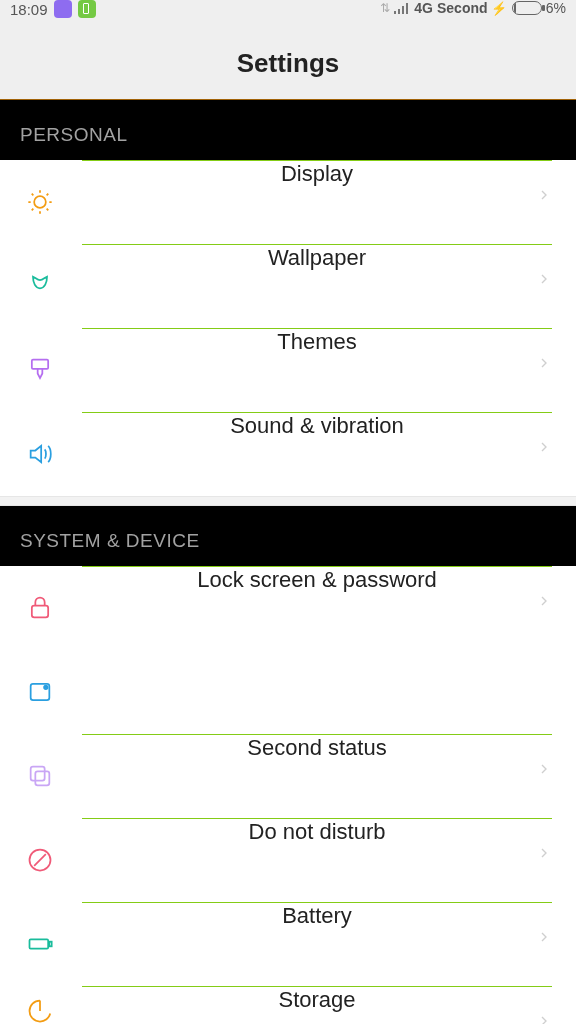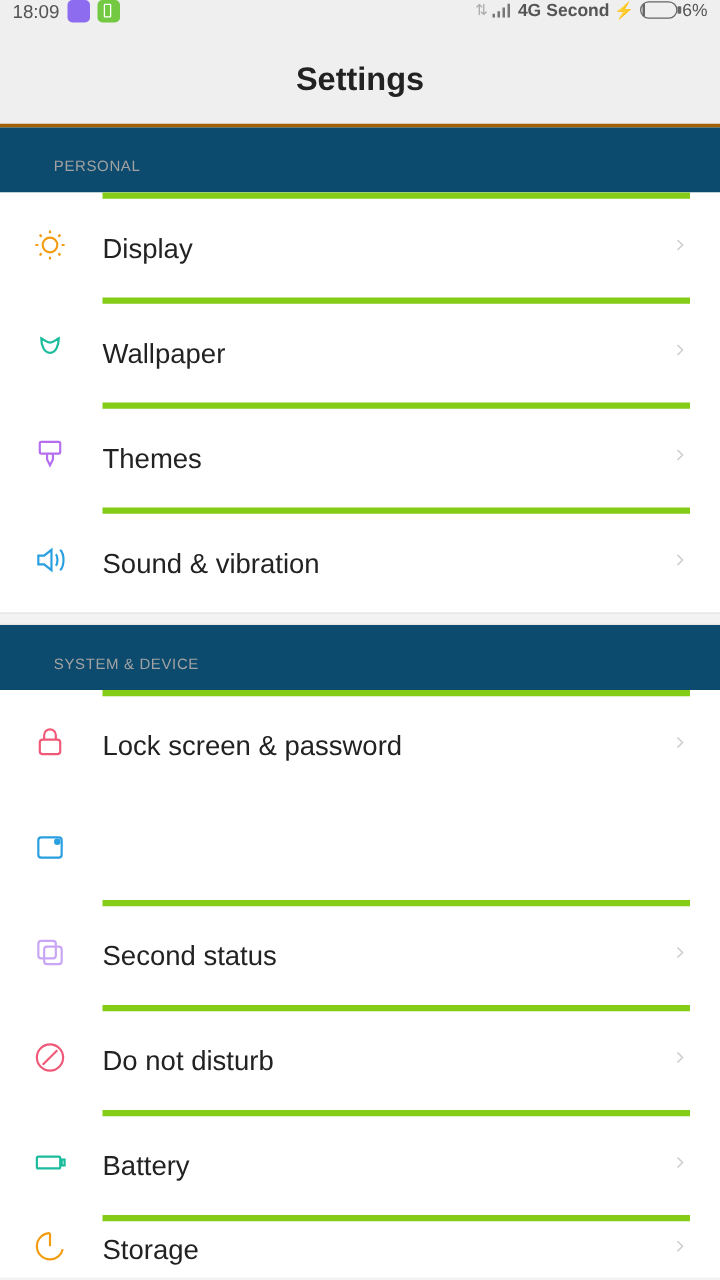--- a/index.html
+++ b/index.html
@@ -50,38 +50,38 @@
     background:#666;border-radius:1px;
   }
   .battery-fill{position:absolute;left:1px;top:1px;bottom:1px;width:8%;
     background:#666;border-radius:6px 0 0 6px;}
   .bolt{font-size:13px;color:#666;}
 
   .header {
     background:#efefef;
     text-align:center;
     padding: 18px 0 20px;
-    border-bottom:3px solid #a16207;
+    border-bottom:1px solid #a16207;
   }
   .header h1{font-size:26px;font-weight:600;color:#222;}
 
   .section-label{
-    font-size:12px; color:#a2a2a2; letter-spacing:0.5px;
-    padding: 24px 43px 14px;
-    background:#0c4a6e;
+    font-size:19px; color:#a2a2a2; letter-spacing:0.5px;
+    padding: 24px 20px 14px;
+    background:#000000;
   }
   .gap { height:10px; background:#f2f2f2; border-top:1px solid #e6e6e6; border-bottom:1px solid #e6e6e6;}
   .list{background:#fff;}
   .row{
     display:flex;align-items:center;
     padding: 0 24px;
     height:84px;
   }
   .row + .row .row-inner,
-  .row:first-child .row-inner{border-top:5px solid #84cc16;}
+  .row:first-child .row-inner{border-top:1px solid #84cc16;flex-direction:column;}
   .row-inner{
     flex:1;display:flex;align-items:center;height:100%;
     margin-left:26px;
   }
   .icon-wrap{
     width:32px;height:32px;display:flex;align-items:center;justify-content:center;
     flex-shrink:0;
   }
   .icon-wrap svg{width:28px;height:28px;}
   .label{font-size:22px;color:#222;}

